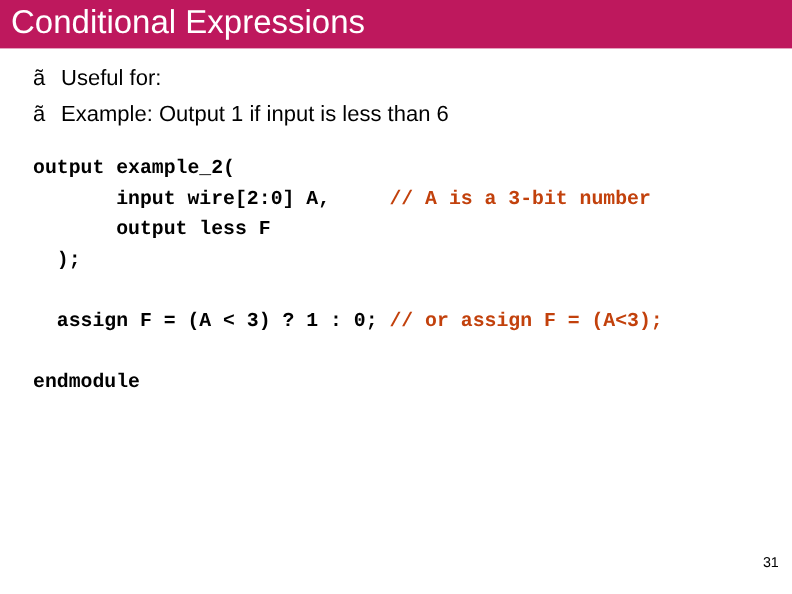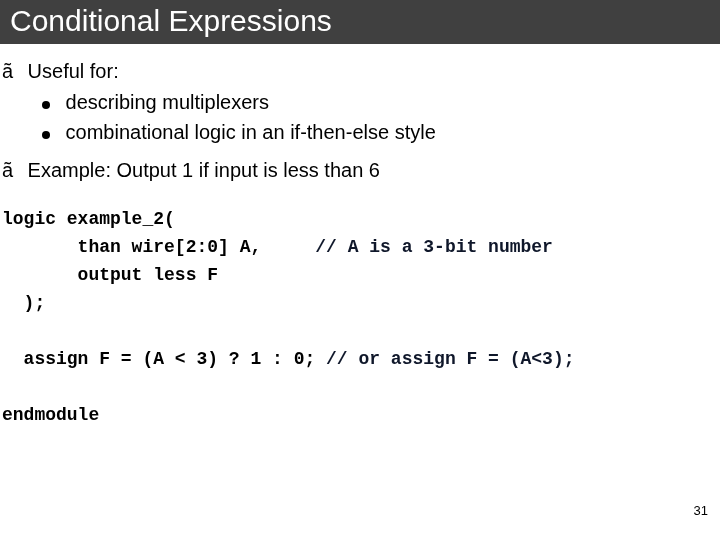--- a/index.html
+++ b/index.html
@@ -7,29 +7,29 @@
     padding: 0;
     width: 720px;
     height: 540px;
     background: #ffffff;
     font-family: Verdana, Geneva, sans-serif;
     color: #000;
     overflow: hidden;
     position: relative;
   }
   .title-bar {
-    background: #404040;
+    background: #be185d;
     color: #fff;
     padding: 4px 10px 6px 10px;
     font-size: 30px;
     font-weight: 400;
     letter-spacing: 0px;
   }
   .content {
-    padding: 8px 14px 0 2px;
+    padding: 8px 14px 0 30px;
     font-size: 20px;
     line-height: 1.35;
   }
   .l1 {
     margin: 6px 0 4px 0;
   }
   .l1-bullet {
     display: inline-block;
     width: 20px;
     vertical-align: top;
@@ -62,59 +62,49 @@
   .code-block {
     font-family: "Courier New", Courier, monospace;
     font-weight: bold;
     font-size: 18px;
     line-height: 1.55;
     white-space: pre;
     margin-top: 22px;
     margin-left: 0;
   }
   .comment {
-    color: #0f172a;
+    color: #c2410c;
   }
   .page-num {
     position: absolute;
     right: 12px;
     bottom: 22px;
     font-size: 13px;
     font-family: Arial, sans-serif;
   }
 </style>
 </head>
 <body>
 
 <div class="title-bar">Conditional Expressions</div>
 
 <div class="content">
 
   <div class="l1">
     <span class="l1-bullet">ã</span>
     <span class="l1-text">Useful for:</span>
   </div>
-  <div class="l2-wrap">
-    <div class="l2">
-      <span class="l2-bullet"><span class="disc"></span></span>
-      <span>describing multiplexers</span>
-    </div>
-    <div class="l2">
-      <span class="l2-bullet"><span class="disc"></span></span>
-      <span>combinational logic in an if-then-else style</span>
-    </div>
-  </div>
 
   <div class="l1">
     <span class="l1-bullet">ã</span>
     <span class="l1-text">Example:  Output 1 if input is less than 6</span>
   </div>
 
-  <div class="code-block"><span>logic example_2(</span>
-<span>       than wire[2:0] A,     </span><span class="comment">// A is a 3-bit number</span>
+  <div class="code-block"><span>output example_2(</span>
+<span>       input wire[2:0] A,     </span><span class="comment">// A is a 3-bit number</span>
 <span>       output less F</span>
 <span>  );</span>
 <span></span>
 <span>  assign F = (A &lt; 3) ? 1 : 0; </span><span class="comment">// or assign F = (A&lt;3);</span>
 <span></span>
 <span>endmodule</span></div>
 
 </div>
 
 <div class="page-num">31</div>

